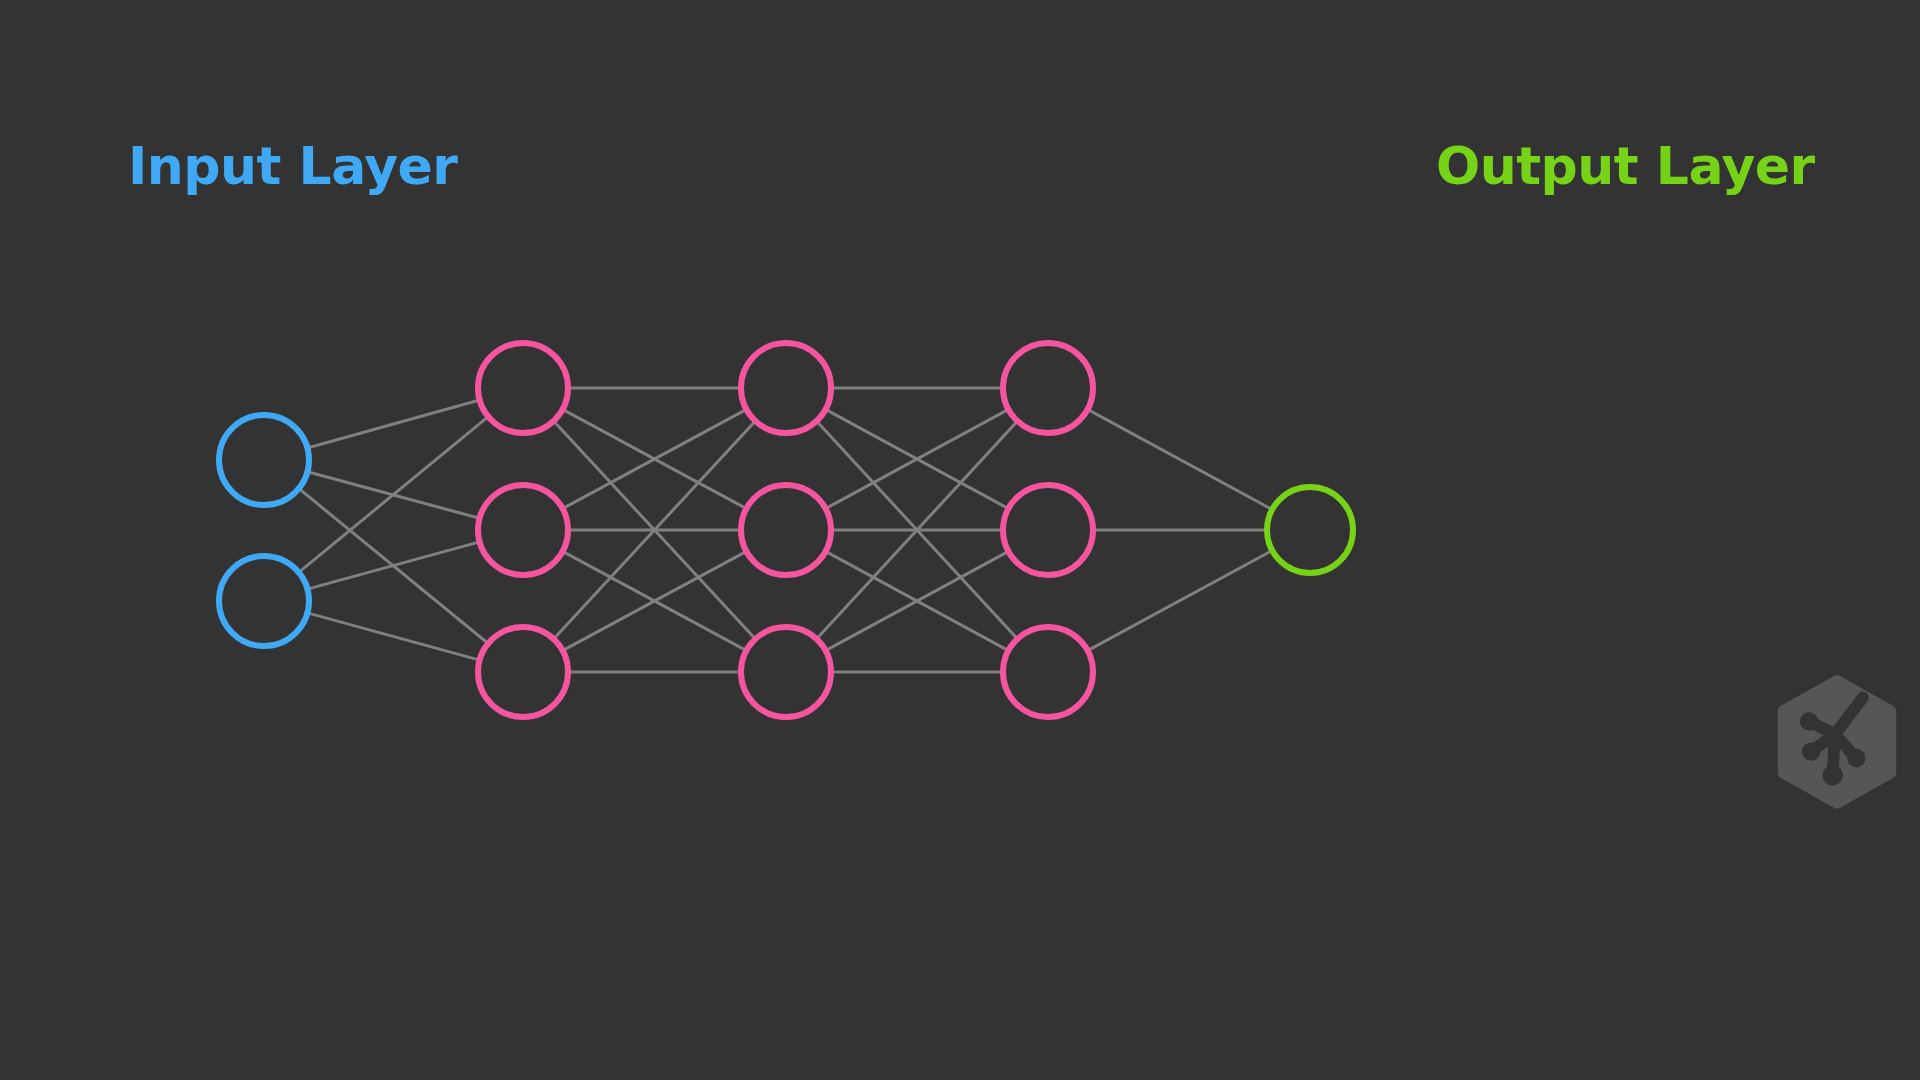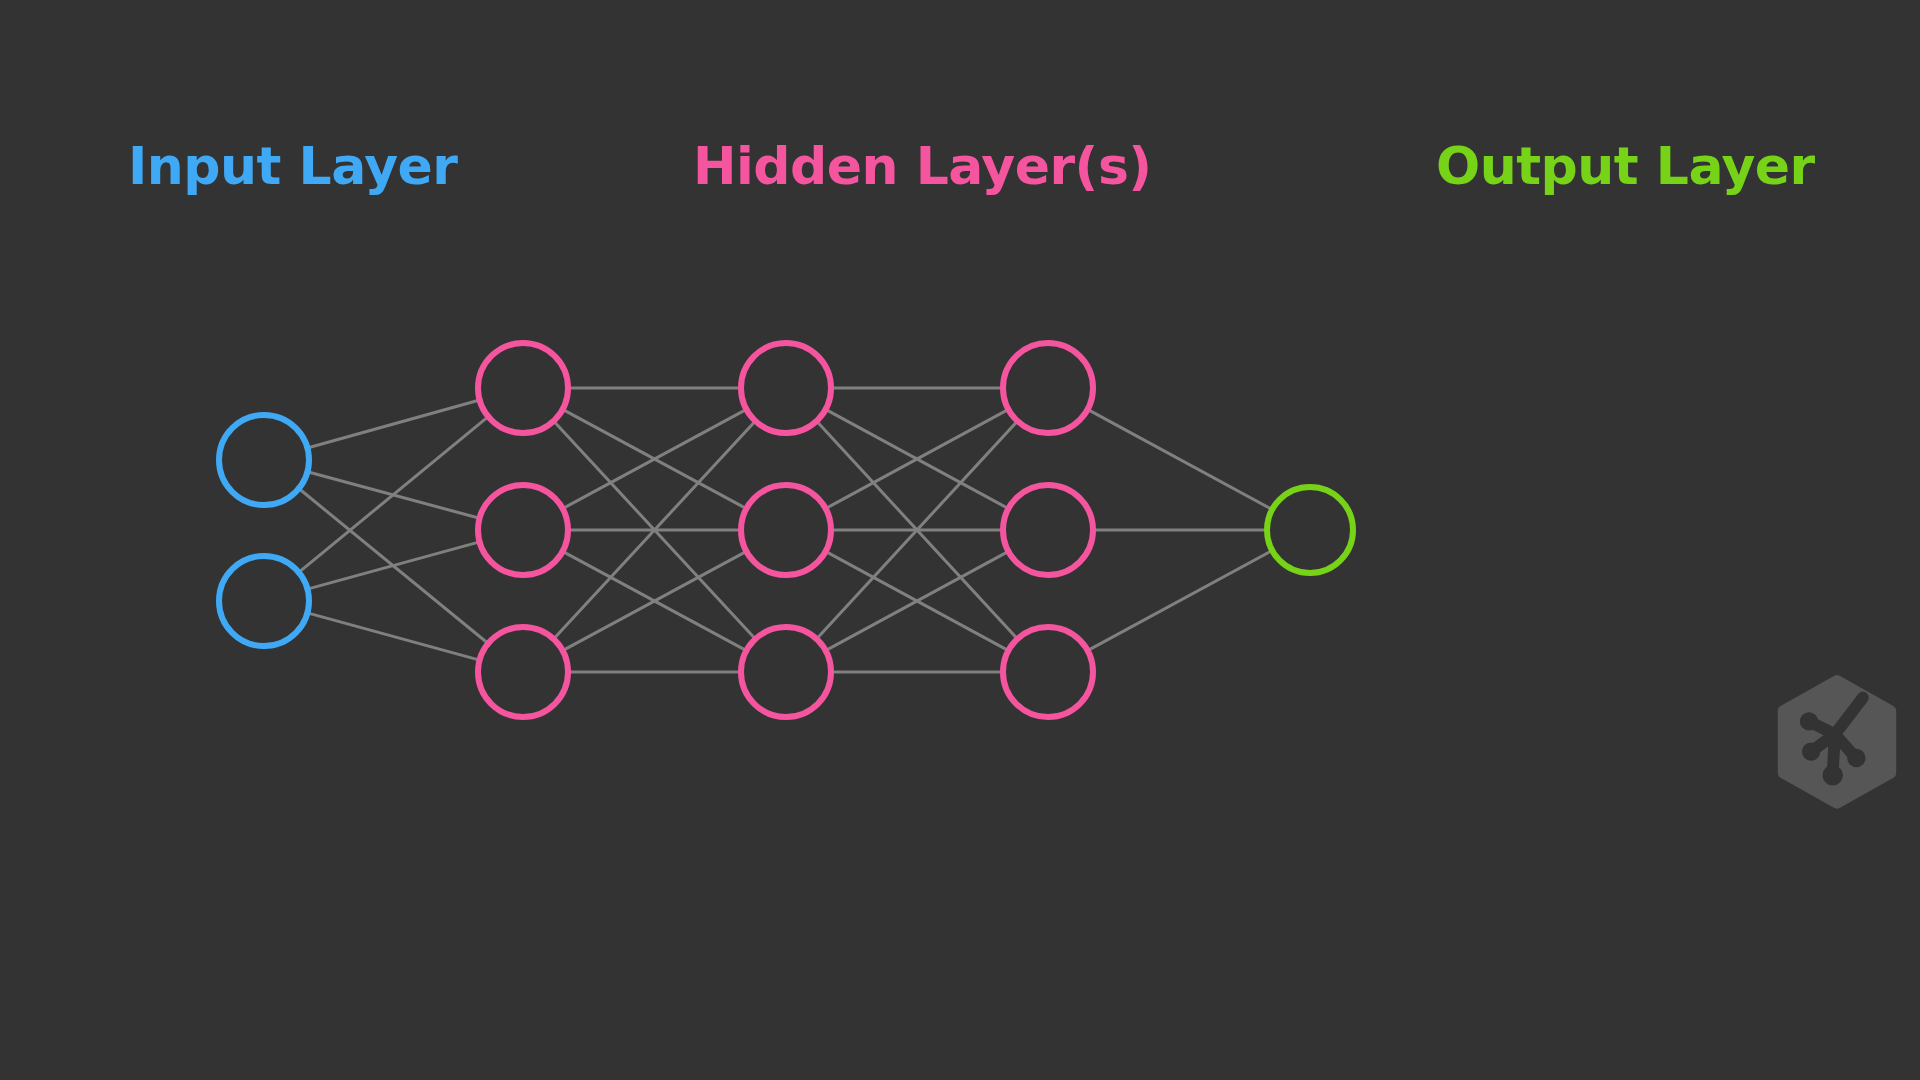--- a/index.html
+++ b/index.html
@@ -56,21 +56,20 @@
     opacity: 1;
   }
 </style>
 </head>
 <body>
 
 <div id="stage" style="background: rgb(51, 51, 51);">
 
   <div class="layer-label" id="label-input" style="color: rgb(63, 169, 245);">Input Layer</div>
 
-  <div class="layer-label" id="label-hidden" style="color: rgb(245, 85, 158);">Hidden Layer(s)</div>
 
   <div class="layer-label" id="label-output" style="color: rgb(118, 211, 23);">Output Layer</div>
 
   <svg id="net-svg" viewBox="0 0 1920 1080">
     <g id="edges-group">
         <line x1="307.36" y1="447.95" x2="479.64" y2="400.05" stroke="#808080" stroke-width="3" class="edge"></line>
         <line x1="307.44" y1="471.74" x2="479.56" y2="518.26" stroke="#808080" stroke-width="3" class="edge"></line>
         <line x1="298.82" y1="488.50" x2="488.18" y2="643.50" stroke="#808080" stroke-width="3" class="edge"></line>
         <line x1="298.76" y1="572.42" x2="488.24" y2="416.58" stroke="#808080" stroke-width="3" class="edge"></line>
         <line x1="307.40" y1="589.10" x2="479.60" y2="541.90" stroke="#808080" stroke-width="3" class="edge"></line>

